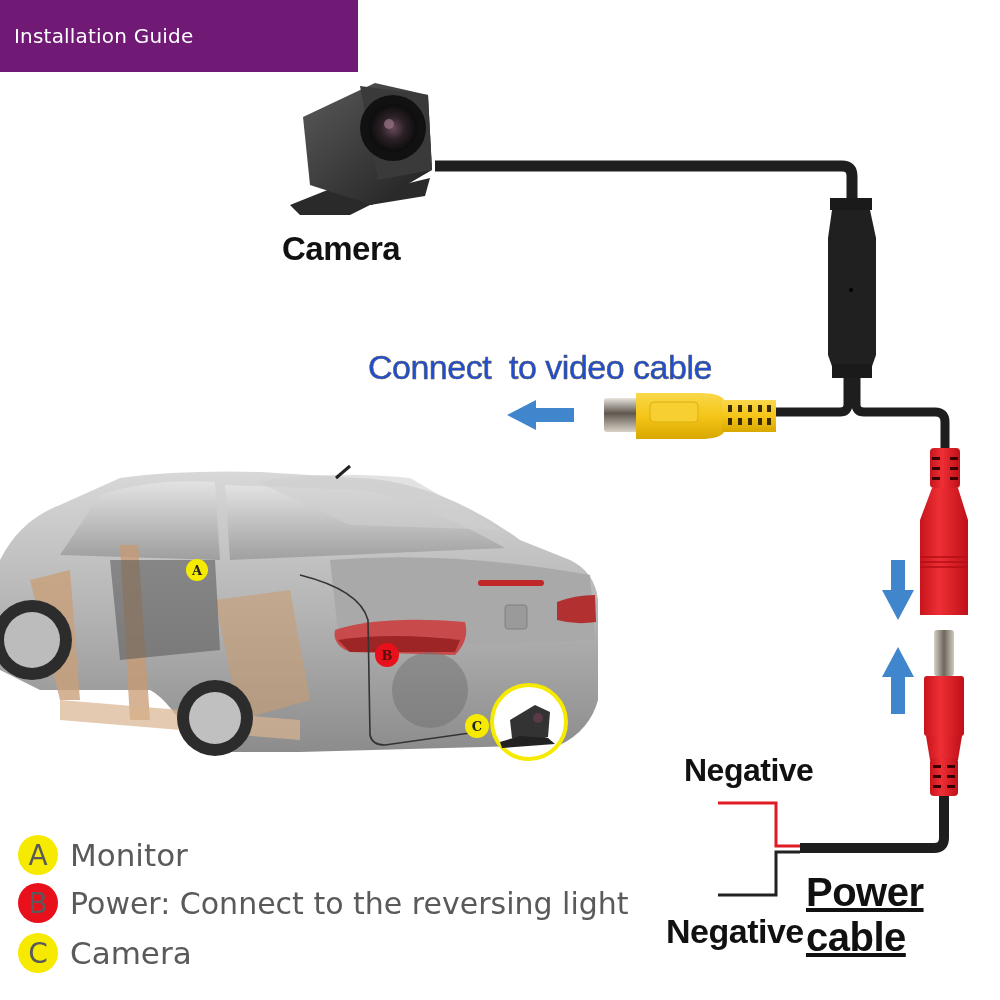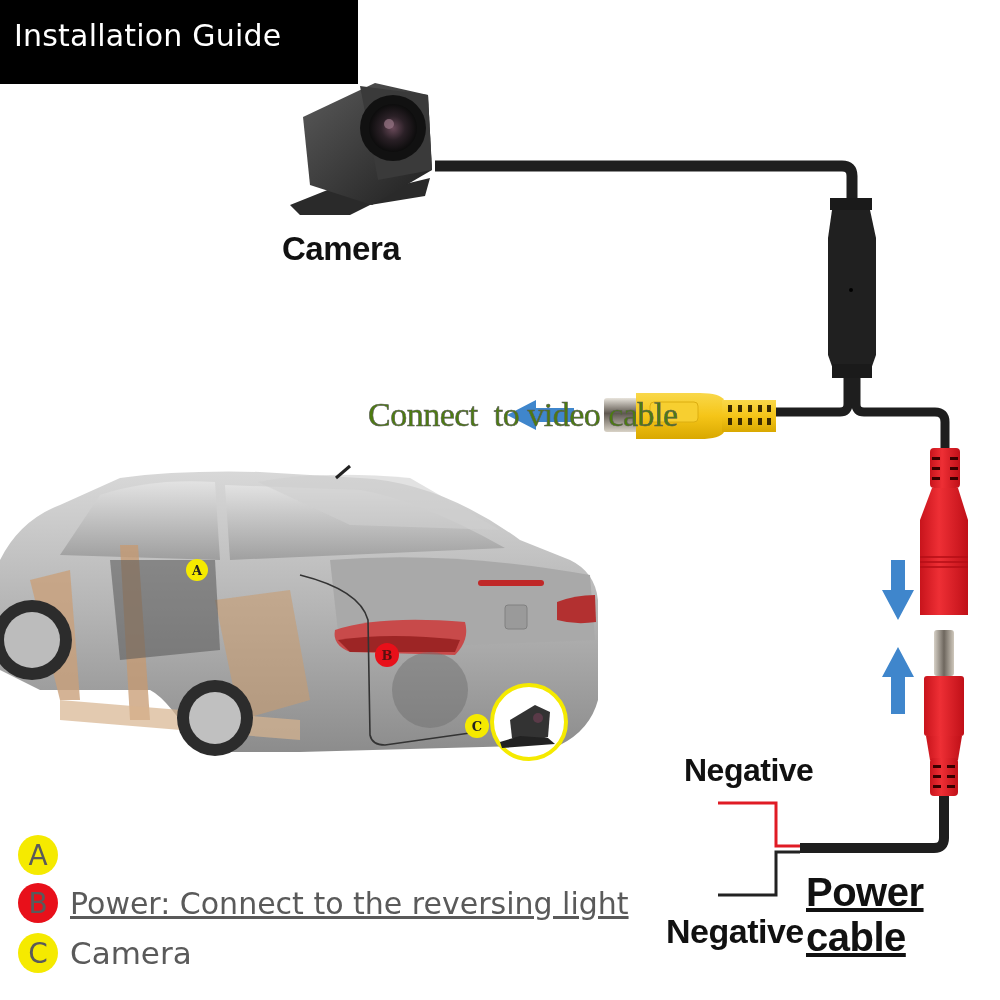--- a/index.html
+++ b/index.html
@@ -1,20 +1,20 @@
 <!DOCTYPE html>
 <html><head>
 <meta charset="utf-8">
 <style>
   html, body { margin:0; padding:0; }
   body { width:1000px; height:1000px; background:#ffffff; position:relative; overflow:hidden; font-family:"Liberation Sans", sans-serif; }
   .abs { position:absolute; }
-  .header { left:0; top:0; width:358px; height:84px; background:#000000; color:#ffffff; font-family:"DejaVu Sans", sans-serif; font-size:30px; line-height:72px; padding-left:14px; box-sizing:border-box; letter-spacing:0.2px; }
+  .header { left:0; top:0; width:358px; height:72px; background:#701a75; color:#ffffff; font-family:"DejaVu Sans", sans-serif; font-size:20px; line-height:72px; padding-left:14px; box-sizing:border-box; letter-spacing:0.2px; }
   .label-black { color:#111111; font-family:"Liberation Sans", sans-serif; font-weight:bold; letter-spacing:-0.5px; }
-  .label-grey { color:#4d7c0f; font-family:Liberation Serif, serif; font-weight:bold; letter-spacing:-0.5px;margin-top:48px; }
+  .label-grey { color:#1d4ed8; font-family:Liberation Sans, sans-serif; font-weight:bold; letter-spacing:-0.5px; }
   .legend-row { left:18px; height:42px; display:flex; align-items:center; }
   .legend-badge { width:40px; height:40px; border-radius:50%; display:flex; align-items:center; justify-content:center; font-family:"DejaVu Sans", sans-serif; font-size:28px; color:#5a5a5a; margin-right:12px; }
   .legend-text { font-family:"DejaVu Sans", sans-serif; font-size:31px; color:#5a5a5a; white-space:nowrap; }
   svg { position:absolute; left:0; top:0; }
 </style>
 </head>
 <body>
 
 <div class="abs header">Installation Guide</div>
 
@@ -197,25 +197,26 @@
 <div class="abs label-black" style="left:282px;top:230px;font-size:33px;">Camera</div>
 <div class="abs label-grey" style="left:368px;top:348px;font-size:34px;white-space:pre;font-weight:normal;-webkit-text-stroke:0.6px #5a5a5a;">Connect  to video cable</div>
 <div class="abs label-black" style="left:684px;top:752px;font-size:32px;">Negative</div>
 <div class="abs label-black" style="left:806px;top:870px;font-size:40px;text-decoration:underline;">Power cable</div>
 <div class="abs label-black" style="left:666px;top:912px;font-size:34px;">Negative</div>
 
 <div class="abs legend-row" style="top:834px;">
   <div class="legend-badge" style="background:#f5ea00;">
       <span>A</span>
     </div>
+  <span class="legend-text">Monitor</span>
 </div>
 <div class="abs legend-row" style="top:882px;">
   <div class="legend-badge" style="background:#e8101a;">
       <span>B</span>
     </div>
-  <span class="legend-text" style="font-size:30px;text-decoration:underline;">Power: Connect to the reversing light</span>
+  <span class="legend-text" style="font-size:30px;">Power: Connect to the reversing light</span>
 </div>
 <div class="abs legend-row" style="top:932px;">
   <div class="legend-badge" style="background:#f5ea00;">
       <span>C</span>
     </div>
   <span class="legend-text">Camera</span>
 </div>
 
 </body></html>

